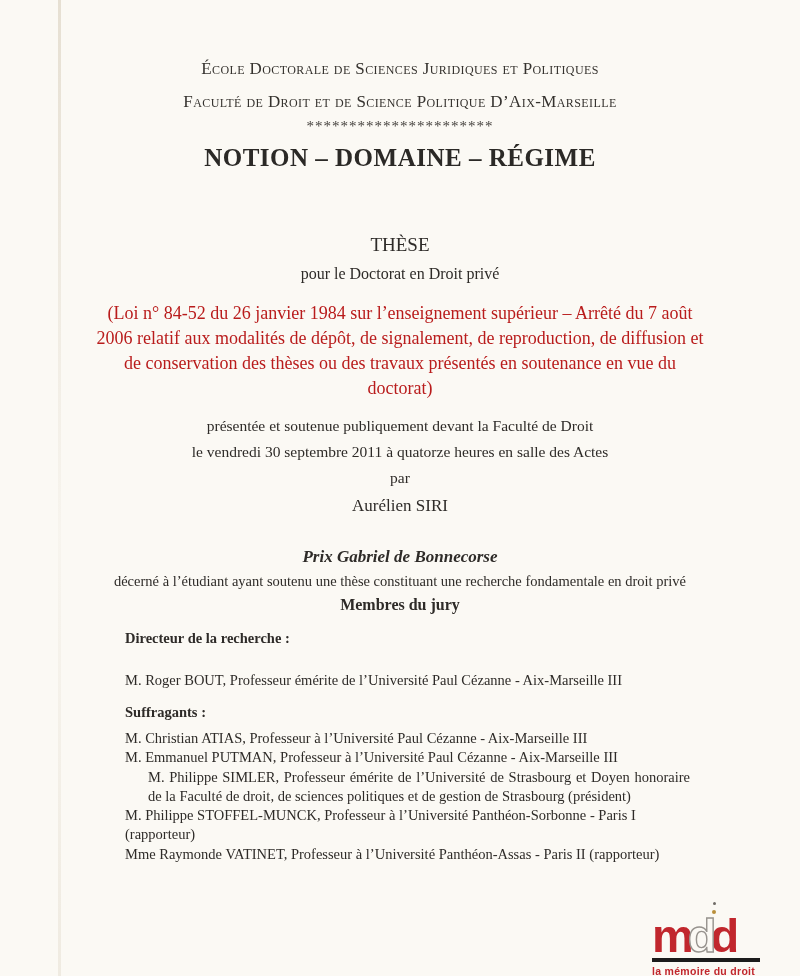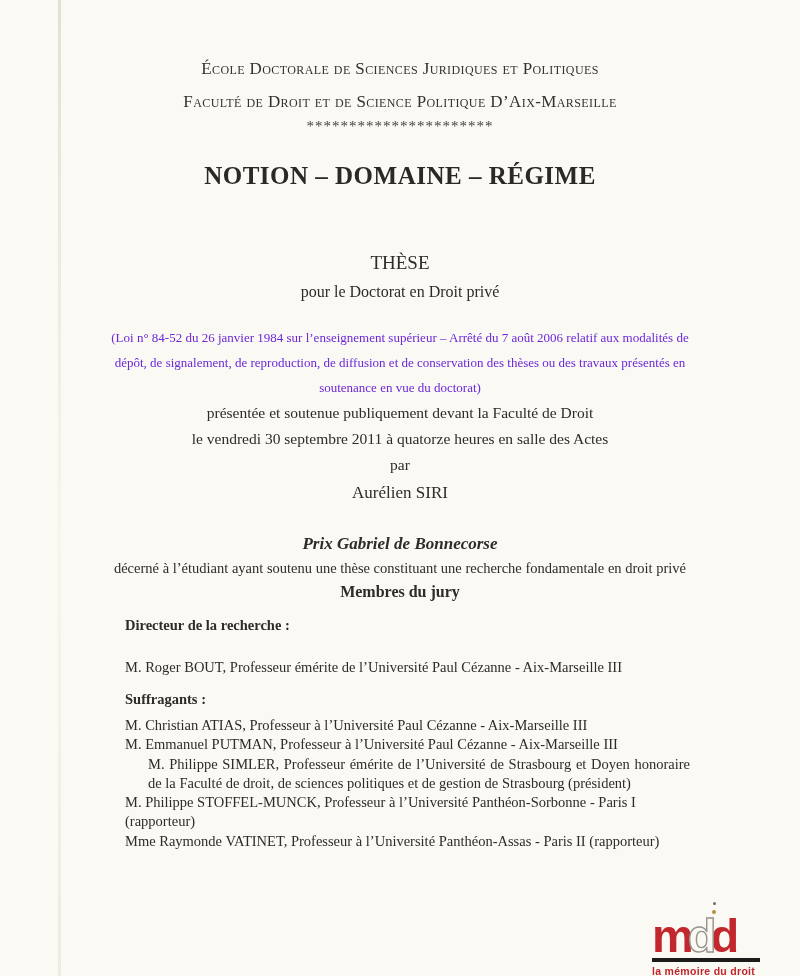--- a/index.html
+++ b/index.html
@@ -45,48 +45,48 @@
   .main-title {
     margin-top: 56px;
     font-size: 36px;
     line-height: 40px;
     font-weight: bold;
     color: #2b2926;
     letter-spacing: 0.5px;
   }
   .main-title .latin { font-style: italic; }
   .sub-title {
-    margin-top: 24px;
+    margin-top: 6px;
     font-size: 25px;
     line-height: 30px;
     font-weight: bold;
     color: #2b2926;
     letter-spacing: 0.5px;
   }
 
   .these {
     margin-top: 60px;
     font-size: 19px;
     line-height: 24px;
     font-weight: normal;
   }
   .doctorat {
     margin-top: 6px;
     font-size: 16px;
     line-height: 22px;
   }
   .legal {
-    margin: 22px auto 0;
+    margin: 16px auto 0;
     width: 612px;
-    font-size: 13px;
+    font-size: 18px;
     line-height: 25px;
-    color: #6d28d9;
+    color: #b91c1c;
   }
   .pres { font-size: 15.5px; line-height: 26px; }
-  .pres-block { margin-top: 0px; }
+  .pres-block { margin-top: 12px; }
   .author {
     margin-top: 2px;
     font-size: 17px;
     line-height: 26px;
     font-weight: normal;
   }
 
   .prize-name {
     margin-top: 26px;
     font-size: 17px;

